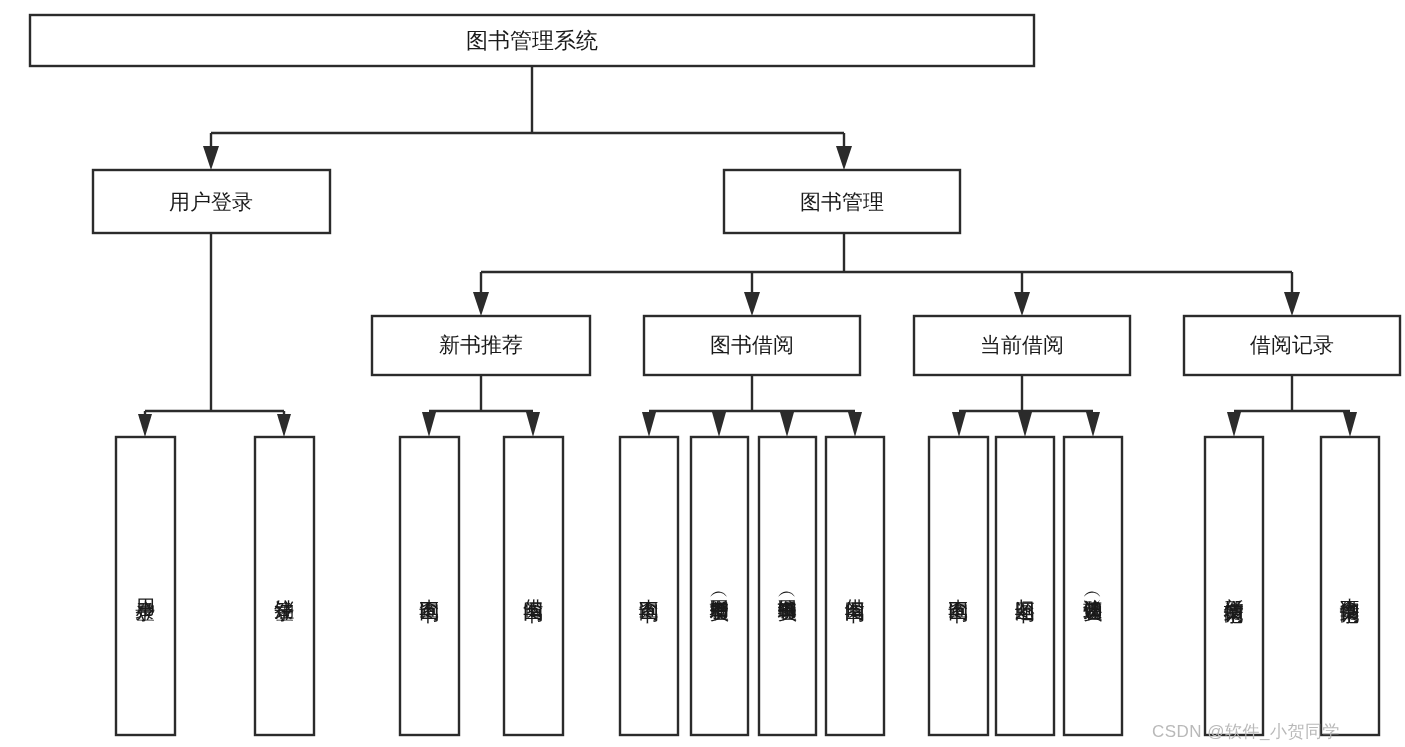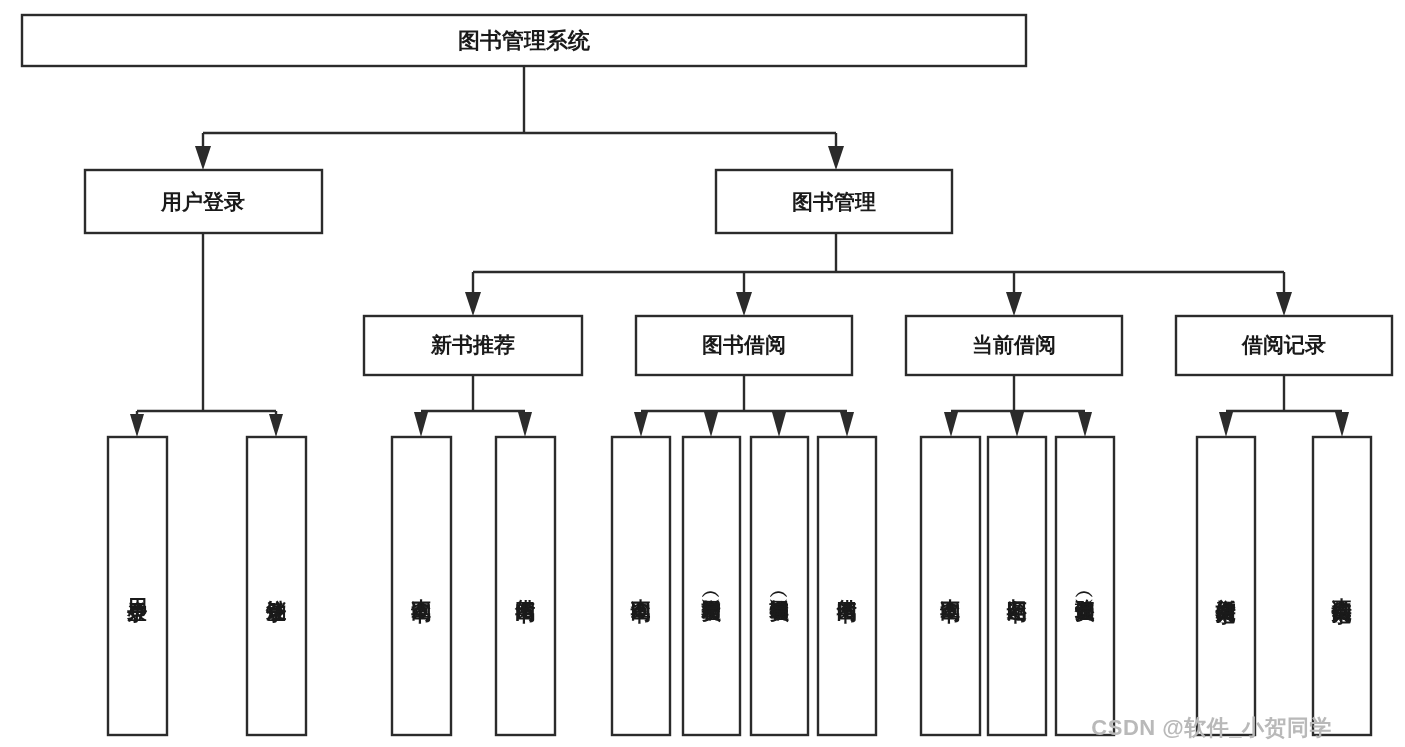--- a/index.html
+++ b/index.html
@@ -9,25 +9,24 @@
   }
   body {
     width: 1405px;
     height: 747px;
     font-family: "Liberation Sans", "DejaVu Sans", sans-serif;
     overflow: hidden;
     position: relative;
   }
   #diagram-root {
     position: absolute;
-    left: 4px;
+    left: 12px;
     top: 0;
     width: 1336px;
     height: 747px;
-    font-weight: bold;
   }
   svg.diagram {
     display: block;
     width: 1405px;
     height: 747px;
   }
   .node-rect {
     fill: #ffffff;
     stroke: #2b2b2b;
     stroke-width: 2.4;
@@ -74,21 +73,21 @@
   }
   .vleaf-text.tight {
     letter-spacing: 0.5px;
     font-size: 19px;
   }
   .watermark {
     position: absolute;
     right: 8px;
     bottom: 4px;
     font-family: "Liberation Sans", "DejaVu Sans", sans-serif;
-    font-size: 22px;
+    font-size: 17px;
     color: #b9b9b9;
     white-space: nowrap;
     letter-spacing: 0.5px;
   }
 </style>
 </head>
 <body>
 
 <div id="diagram-root">
 

